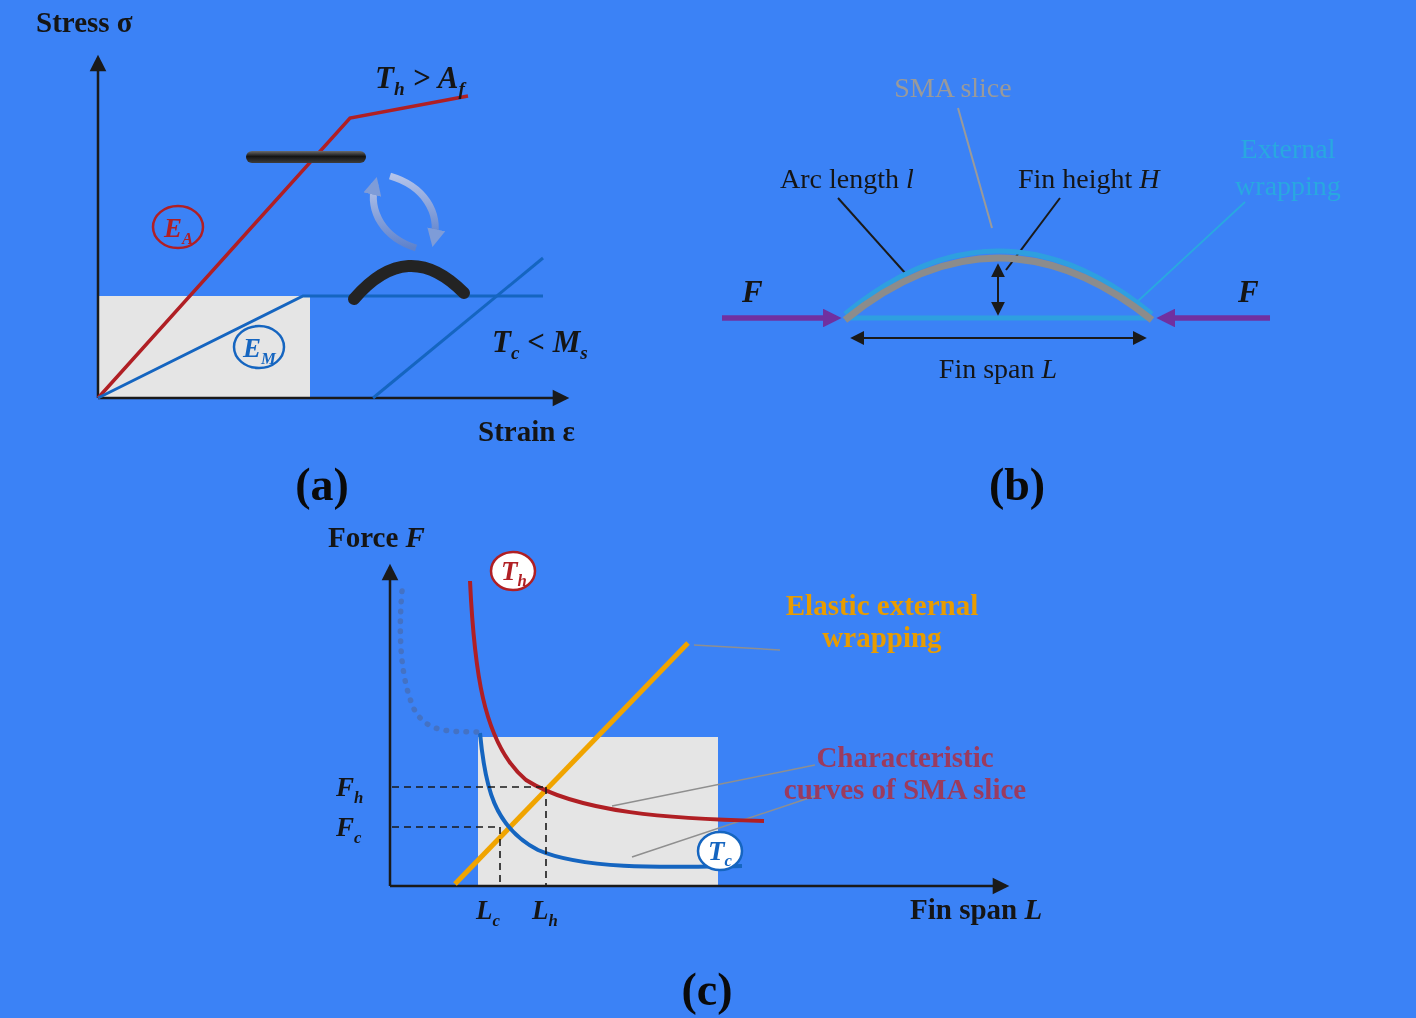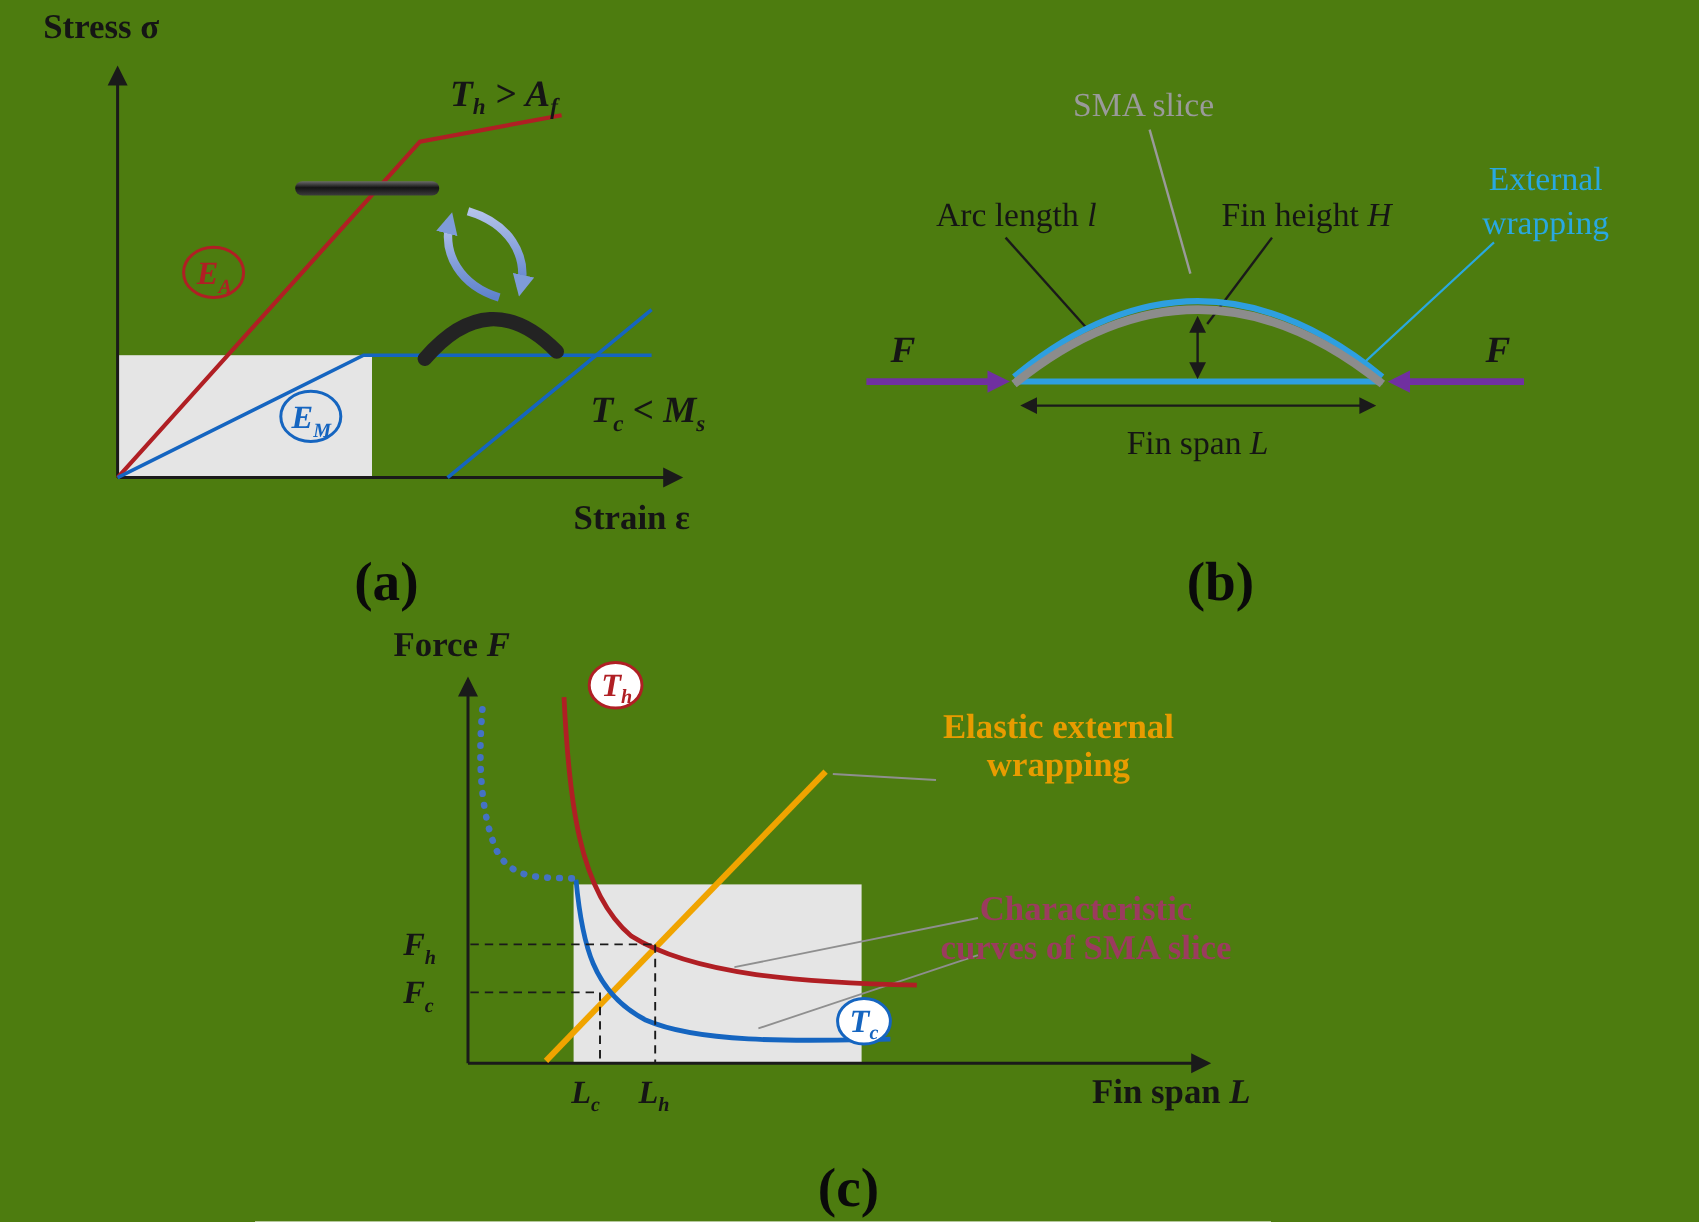--- a/index.html
+++ b/index.html
@@ -1,16 +1,16 @@
 <!DOCTYPE html>
 <html><head>
 <meta charset="utf-8">
 <style>
   html,body{margin:0;padding:0;background:#fff;}
-  .figure{position:relative;width:1416px;height:1018px;background:#4d7c0f;overflow:hidden;
+  .figure{position:relative;width:1416px;height:1018px;background:#3b82f6;overflow:hidden;
           font-family:"Liberation Serif",serif;}
   .panel{position:absolute;}
   .panel-a{left:10px;top:0;}
   .panel-b{left:700px;top:30px;}
   .panel-c{left:280px;top:515px;}
   svg text{font-family:"Liberation Serif",serif;}
   .lbl{font-weight:bold;font-size:29px;fill:#151515;}
   .lbl-reg{font-weight:normal;font-size:28px;fill:#151515;}
   .math{font-weight:bold;font-style:italic;font-size:27px;fill:#151515;}
   .math-lg{font-size:31px;}

